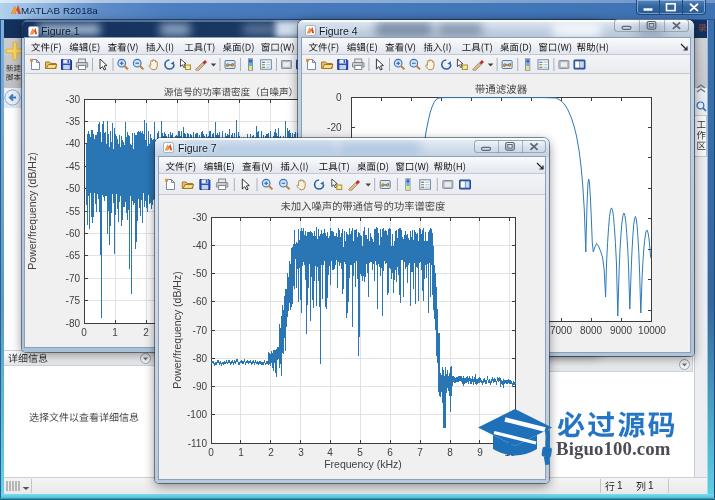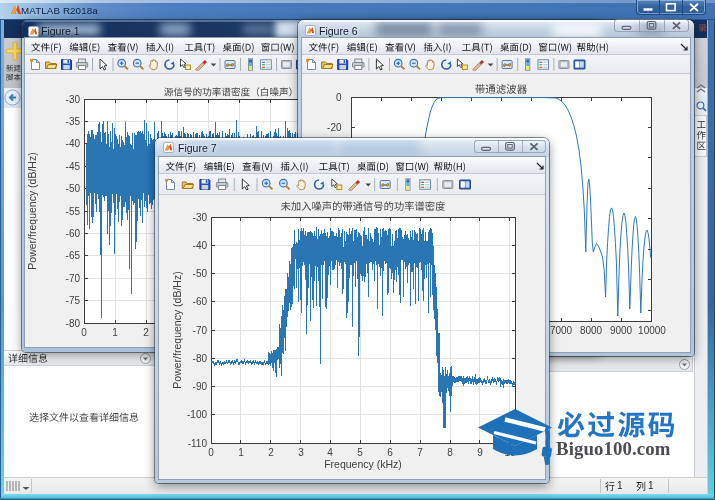--- a/index.html
+++ b/index.html
@@ -171,21 +171,21 @@
 <div class="abs" style="left:140px;top:3px;width:44px;height:14px;background:#7e90a8;filter:blur(5px);opacity:.85"></div>
 <div class="abs" style="left:255px;top:2px;width:48px;height:15px;background:#f2f6fb;filter:blur(5px)"></div>
 <div class="abs" style="left:340px;top:2px;width:26px;height:15px;background:#8494ac;filter:blur(6px);opacity:.75"></div>
 <div class="abs" style="left:0;top:0;width:396px;height:2px;background:rgba(255,255,255,.75)"></div>
 </div>
 <div class="client" style="left:4px;top:18px;width:388px;height:314px"></div>
 </div>
 <svg class="abs" style="left:305px;top:25px" width="11" height="11">
     <use href="#figico" width="12" height="12" transform="scale(0.92)"></use>
   </svg>
-<div class="abs" style="left:319px;top:25px;font-size:10.5px;color:#0e1728;text-shadow:0 0 3px #f4f8ff,0 0 4px #e8f0fa">Figure 6</div>
+<div class="abs" style="left:319px;top:25px;font-size:10.5px;color:#0e1728;text-shadow:0 0 3px #f4f8ff,0 0 4px #e8f0fa">Figure 4</div>
 <div class="abs" style="left:614px;top:19px;width:75px;height:13px;border:1px solid rgba(110,122,140,.6);border-radius:3.5px;background:linear-gradient(rgba(252,254,255,.5),rgba(225,233,242,.25) 50%,rgba(205,216,230,.3))"></div>
 <div class="abs" style="left:639.0px;top:19px;width:1px;height:13px;background:rgba(110,122,140,.5)"></div>
 <div class="abs" style="left:664.0px;top:19px;width:1px;height:13px;background:rgba(110,122,140,.5)"></div>
 <svg class="abs" style="left:0;top:0" width="715" height="500">
 <rect x="622.0" y="26.3" width="9" height="3" rx="1.5" fill="none" stroke="#5d6673" stroke-width="1.2"></rect>
 <rect x="647.2" y="21.5" width="8.6" height="7.6" rx="1.5" fill="none" stroke="#5d6673" stroke-width="1.2"></rect>
 <rect x="649.3" y="23.5" width="4.4" height="3.6" fill="none" stroke="#5d6673" stroke-width="1"></rect>
 <path d="M672.9,22.3 l7.2,6.6 m0,-6.6 l-7.2,6.6" stroke="#5d6673" stroke-width="1.8"></path>
 </svg>
 <div class="menubar" style="left:302px;top:38px;width:388px;height:17px"></div>

